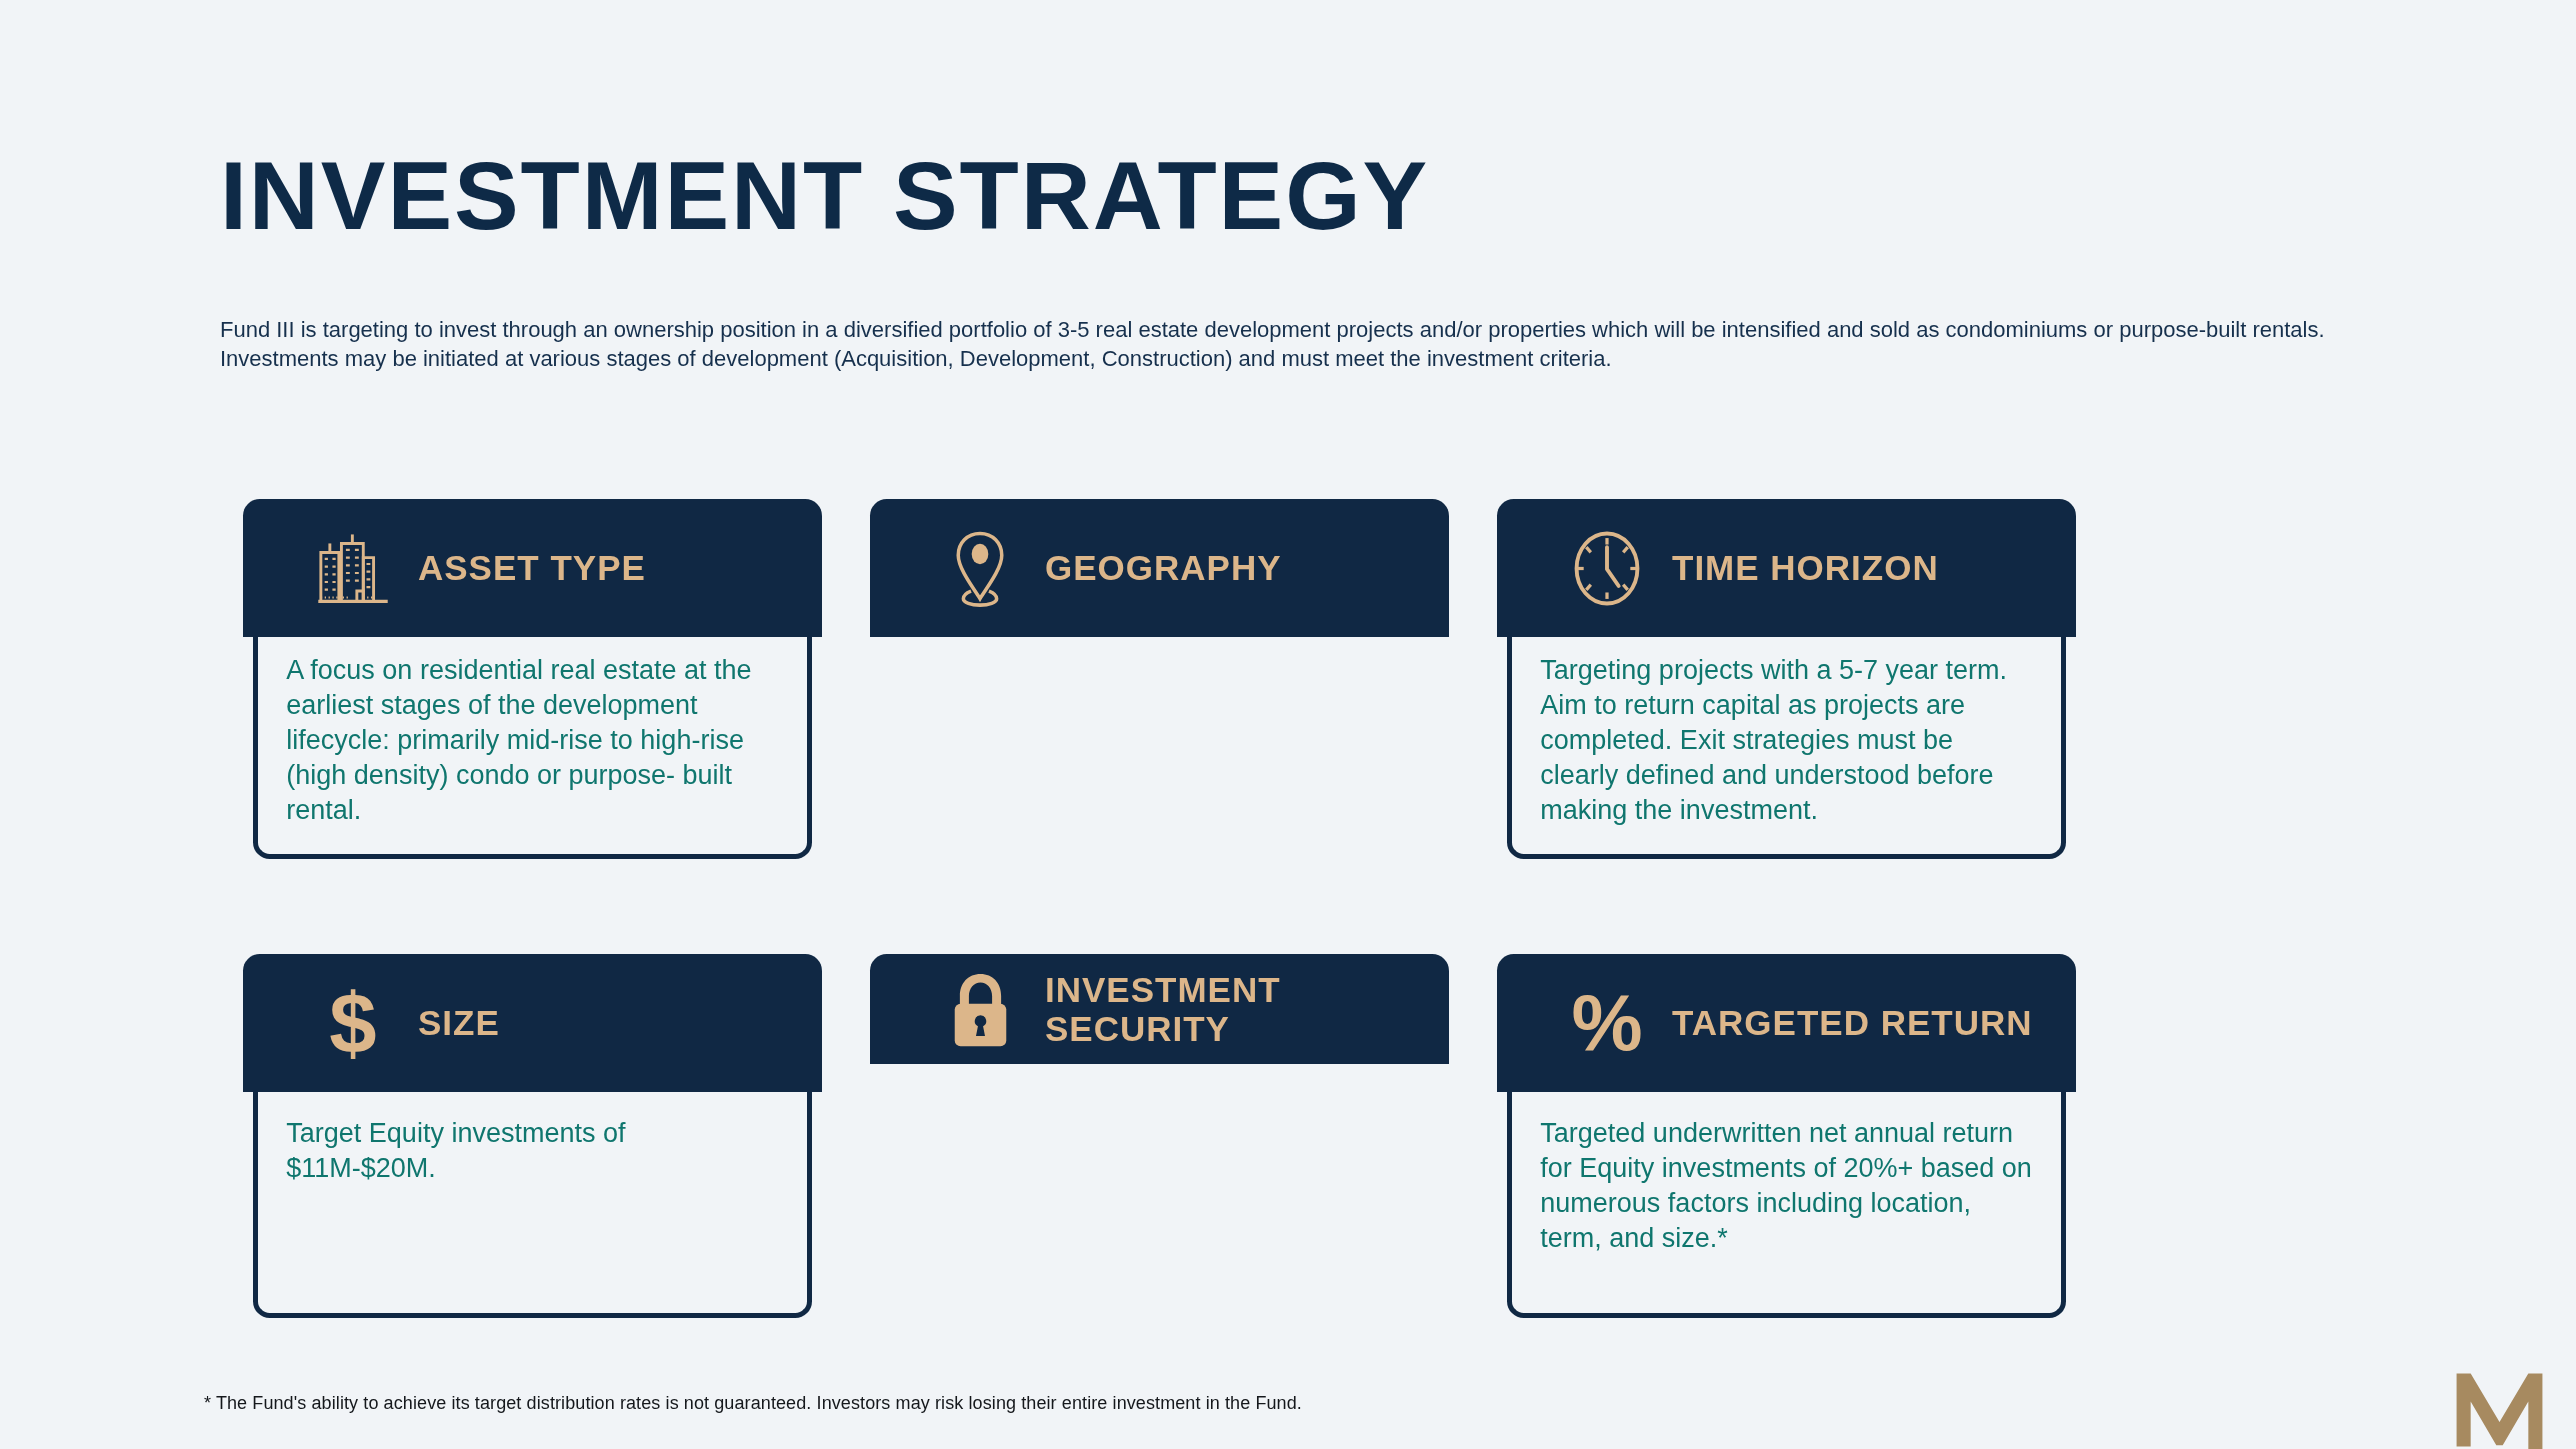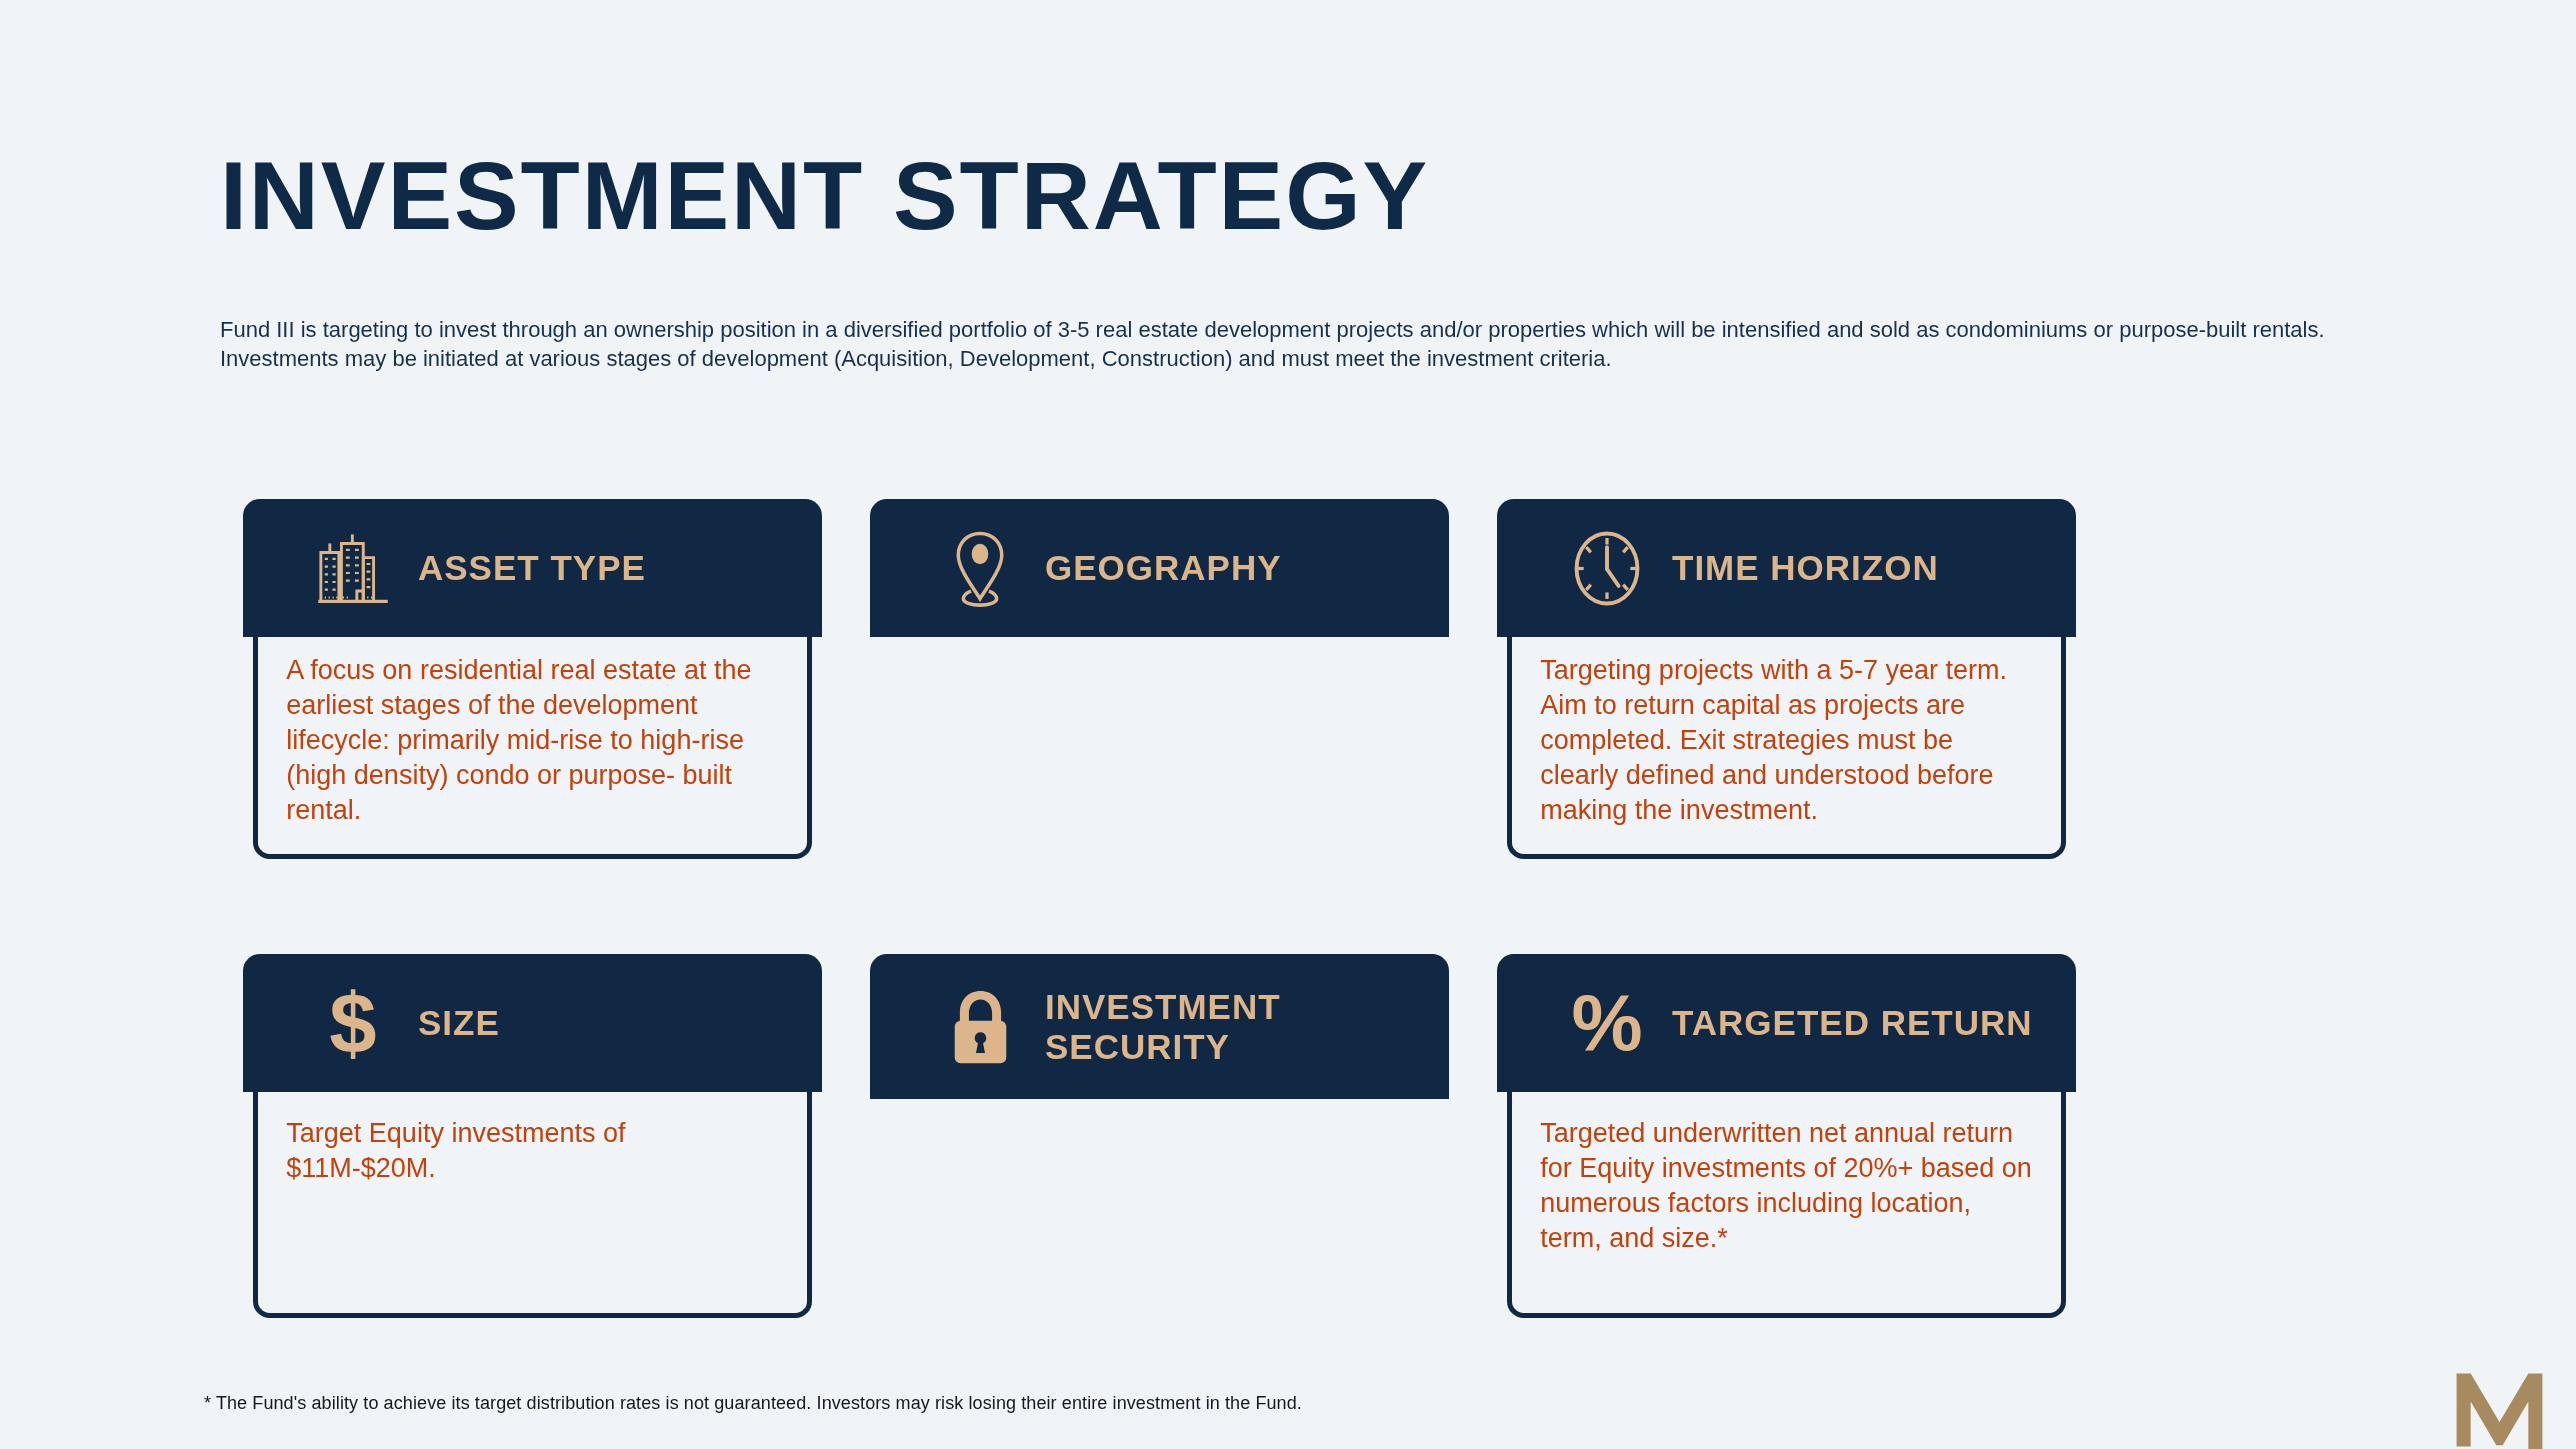--- a/index.html
+++ b/index.html
@@ -69,21 +69,21 @@
     background: #102844;
     border-radius: 16.7px 16.7px 0 0;
     height: 138px;
     display: flex;
     align-items: center;
     padding-left: 72px;
     box-sizing: border-box;
     position: relative;
     z-index: 2;
   }
-  .card.tall-head .card-head { height: 145px; }
+  .card.tall-head .card-head { height: 110px; }
 
   .card-icon {
     width: 76px;
     flex: 0 0 76px;
     display: flex;
     align-items: center;
     justify-content: center;
     color: #dcb68a;
   }
   .card-icon svg { display: block; }
@@ -115,21 +115,21 @@
     background: #f1f4f7;
     box-sizing: border-box;
     padding: 22px 28px 26px 28px;
     min-height: 193px;
     z-index: 1;
   }
   .card-body p {
     margin: 0;
     font-size: 27px;
     line-height: 1.30;
-    color: #c2410c;
+    color: #0f766e;
   }
   .card-body.navy-text p { color: #16304d; }
 
   
   .row1 .card-body { min-height: 198px; }
   .row2 .card-body { min-height: 232px; }
   .row2 .card-body { padding-top: 30px; }
 
   
   .footnote {

